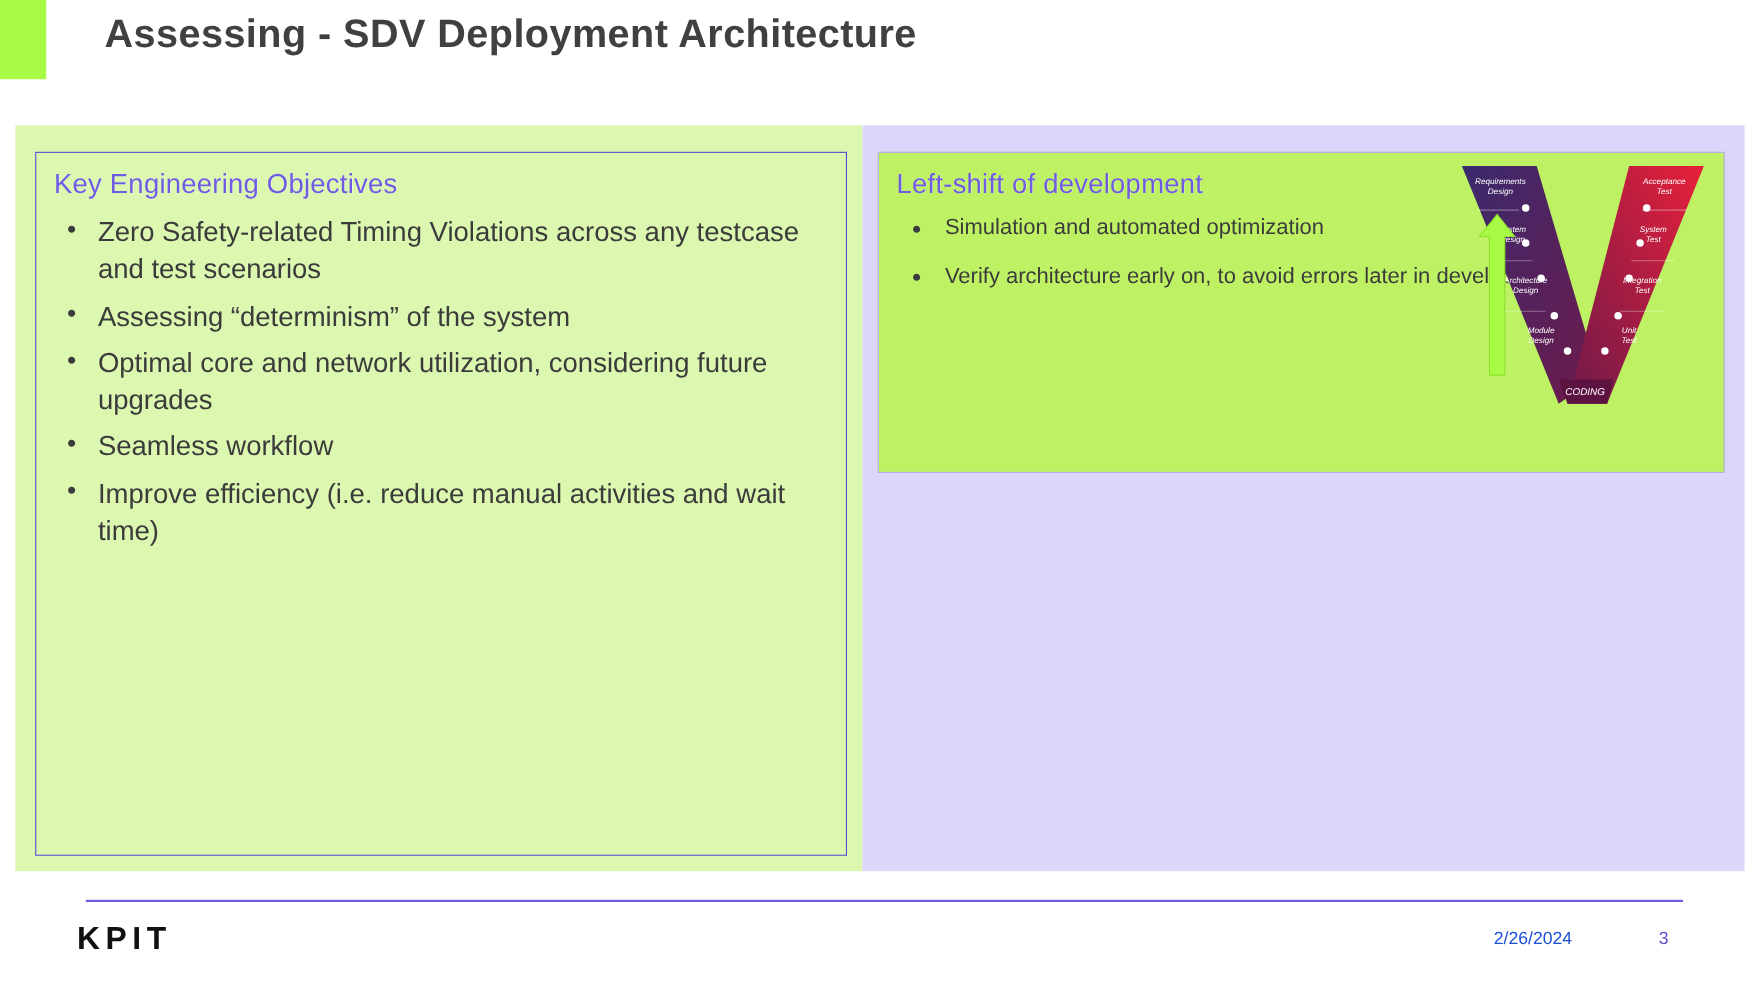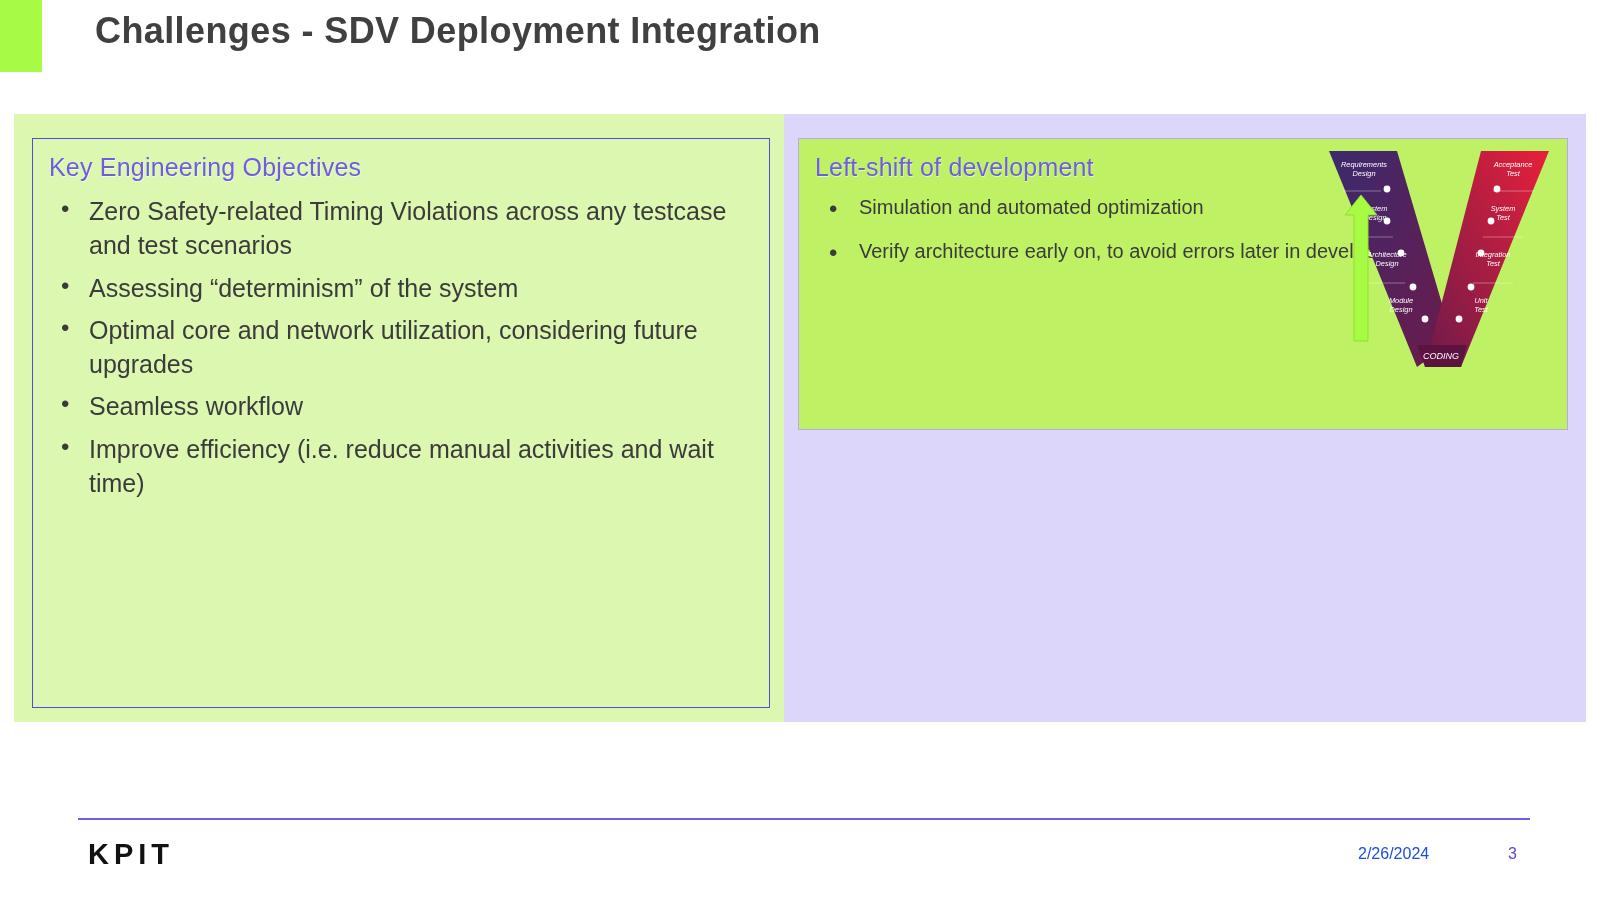--- a/index.html
+++ b/index.html
@@ -29,21 +29,21 @@
     font-weight: bold;
     color: #404040;
     letter-spacing: 0.4px;
     white-space: nowrap;
   }
 
   
   .body-row {
     position: absolute;
     left: 14px; top: 114px;
-    width: 1572px; height: 608px;
+    width: 1572px; height: 678px;
     display: flex;
   }
   .col-left {
     width: 770px;
     background: #dcf7b0;
     padding: 24px 14px 14px 18px;
   }
   .col-right {
     width: 802px;
     background: #ddd6fb;
@@ -111,21 +111,21 @@
 
   
   .footer-rule {
     position: absolute;
     left: 78px; top: 818px;
     width: 1452px; height: 2px;
     background: #6f5ce0;
   }
   .logo {
     position: absolute;
-    left: 88px; top: 838px;
+    left: 70px; top: 838px;
     font-size: 29px;
     font-weight: bold;
     letter-spacing: 5px;
     color: #111111;
     font-family: "Liberation Sans", sans-serif;
   }
   .footer-date {
     position: absolute;
     left: 1358px; top: 845px;
     font-size: 16px;
@@ -137,21 +137,21 @@
     font-size: 16px;
     color: #5b4ad0;
   }
 </style>
 </head>
 <body>
 
 <div class="slide">
 
   <div class="accent-block"></div>
-  <div class="slide-title">Challenges - SDV Deployment Integration</div>
+  <div class="slide-title">Assessing - SDV Deployment Architecture</div>
 
   <div class="body-row">
 
     <div class="col-left">
       <div class="card card-left">
         <div class="card-heading">Key Engineering Objectives</div>
         <ul class="bullets">
           <li>Zero Safety-related Timing Violations across any testcase and test scenarios</li>
           <li>Assessing “determinism” of the system</li>
           <li>Optimal core and network utilization, considering future upgrades</li>

